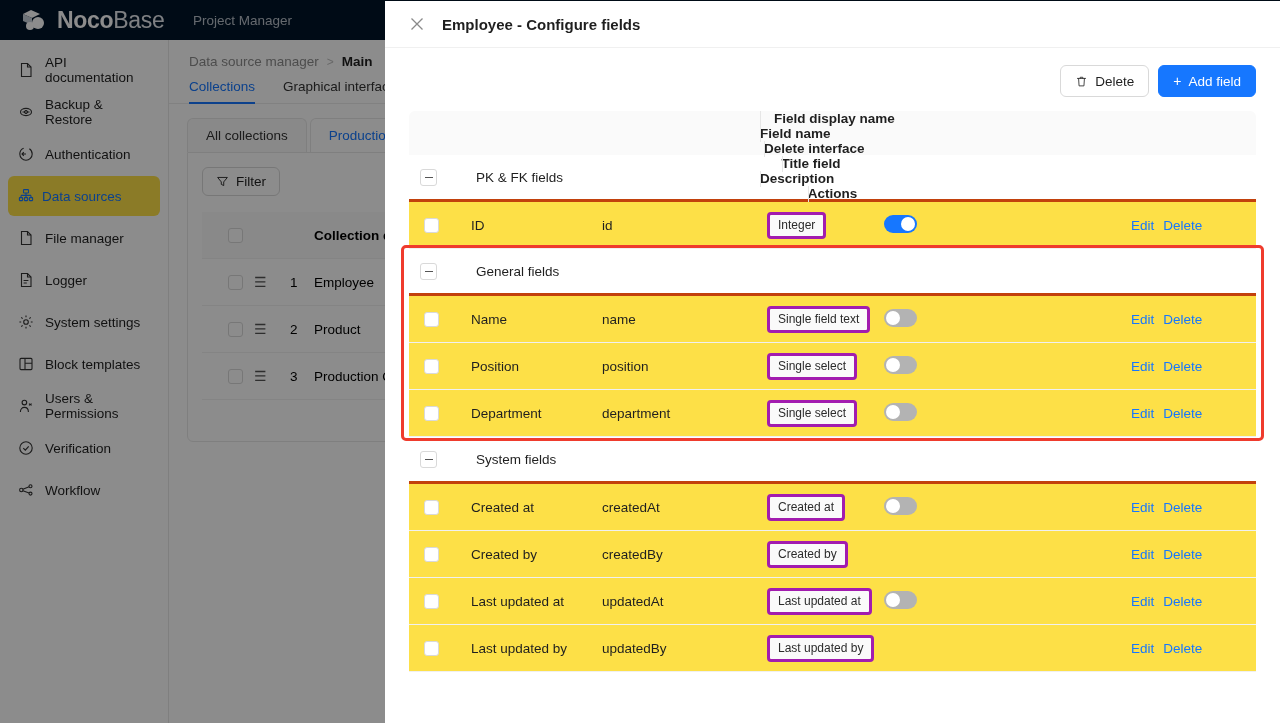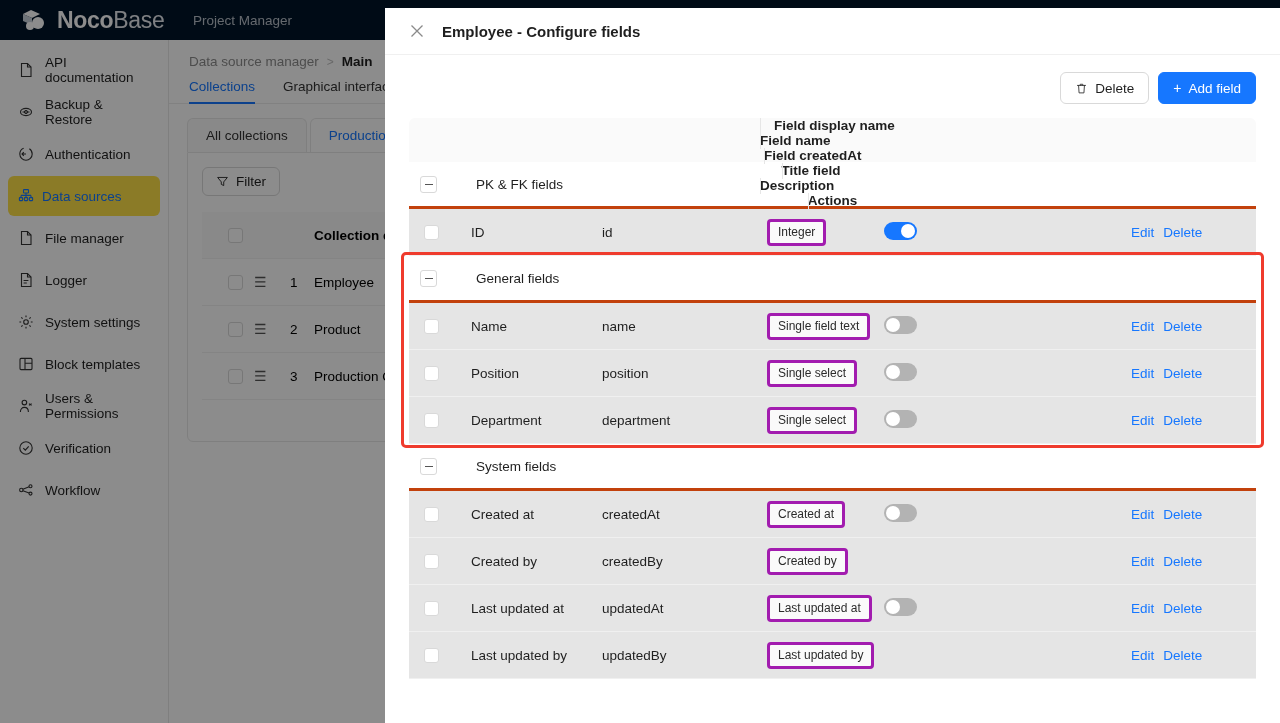--- a/index.html
+++ b/index.html
@@ -89,21 +89,21 @@
   .bgtable .c-name { flex: 1; }
   .mini-chk {
     width: 15px; height: 15px; border: 1px solid #d9d9d9; border-radius: 3px; background: #fff;
   }
 
   
   .overlay { position: absolute; inset: 0; background: rgba(0,0,0,0.45); }
 
   
   .drawer {
-    position: absolute; top: 8px; right: 0; bottom: 0; width: 895px;
+    position: absolute; top: 1px; right: 0; bottom: 0; width: 895px;
     background: #ffffff; display: flex; flex-direction: column;
   }
   .drawer-head {
     height: 47px; flex: none; display: flex; align-items: center;
     gap: 17px; padding: 0 24px; border-bottom: 1px solid #f0f0f0;
   }
   .close-x { width: 16px; height: 16px; color: #8a8a8a; cursor: pointer; flex: none; }
   .drawer-title { font-size: 15px; font-weight: 700; color: #1f1f1f; }
 
   .drawer-body { flex: 1; padding: 17px 24px 0 24px; overflow: hidden; }
@@ -123,21 +123,21 @@
     display: flex; align-items: center; height: 44px;
     background: #fafafa; border-radius: 6px 6px 0 0; font-weight: 700; flex-direction: column;
   }
   .thead .th { position: relative; }
   .thead .th:not(:first-child):not(.th-chk):before {
     content: ""; position: absolute; left: 0; top: 50%; transform: translateY(-50%);
     width: 1px; height: 16px; background: #e6e6e6;
   }
   .trow {
     display: flex; align-items: center; height: 47px;
-    border-bottom: 1px solid #f0f0f0; background: #e5e5e5;
+    border-bottom: 1px solid #f0f0f0; background: #fde047;
   }
   .grow {
     display: flex; align-items: center; height: 47px;
     border-bottom: 3px solid #c2410c; background: #fff;
   }
   .c-chk  { width: 48px; flex: none; display: flex; align-items: center; justify-content: flex-start; padding-left: 15px; }
   .c-disp { width: 145px; flex: none; padding-left: 14px; }
   .c-fname{ width: 145px; flex: none; }
   .c-fint { width: 137px; flex: none; }
   .c-title{ width: 102px; flex: none; }
@@ -376,21 +376,21 @@
         <span class="g">+</span>
         <span>Add field</span>
       </div>
     </div>
 
     <div class="ftable">
       <div class="thead">
         <div class="c-chk th th-chk"></div>
         <div class="c-disp th">Field display name</div>
         <div class="c-fname th">Field name</div>
-        <div class="c-fint th">Field createdAt</div>
+        <div class="c-fint th">Delete interface</div>
         <div class="c-title th">Title field</div>
         <div class="c-desc th">Description</div>
         <div class="c-act th">Actions</div>
       </div>
       <div id="fields-body">
           <div class="grow">
             <div class="c-chk" style="padding-left:0">
               <span class="collapse-btn"></span>
             </div>
             <div class="group-label">PK &amp; FK fields</div>

